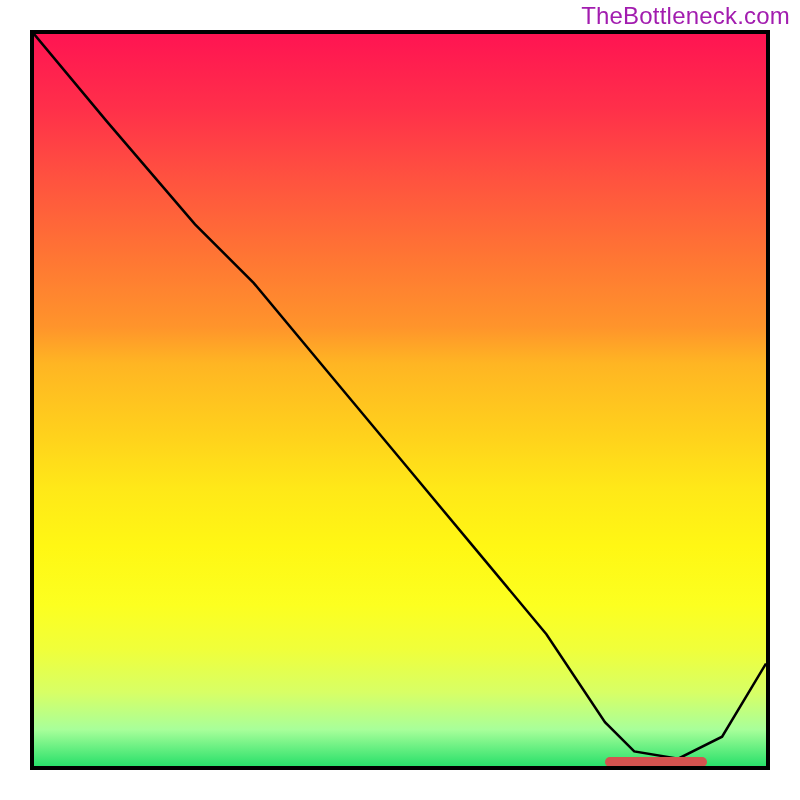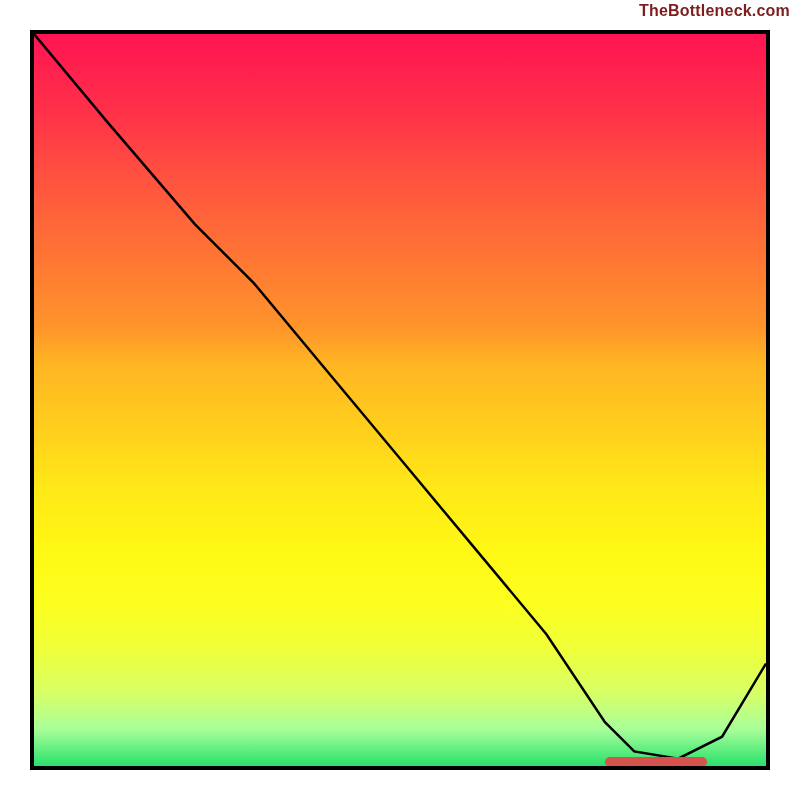--- a/index.html
+++ b/index.html
@@ -7,23 +7,23 @@
     padding: 0;
     width: 800px;
     height: 800px;
     background: #fff;
     font-family: Arial, Helvetica, sans-serif;
   }
   .watermark {
     position: absolute;
     top: 2px;
     right: 10px;
-    font-size: 16px;
-    font-weight: bold;
-    color: #7f1d1d;
+    font-size: 24px;
+    font-weight: normal;
+    color: #a21caf;
     letter-spacing: 0.2px;
   }
   .plot-frame {
     position: absolute;
     left: 30px;
     top: 30px;
     width: 740px;
     height: 740px;
     border: 4px solid #000;
     box-sizing: border-box;

